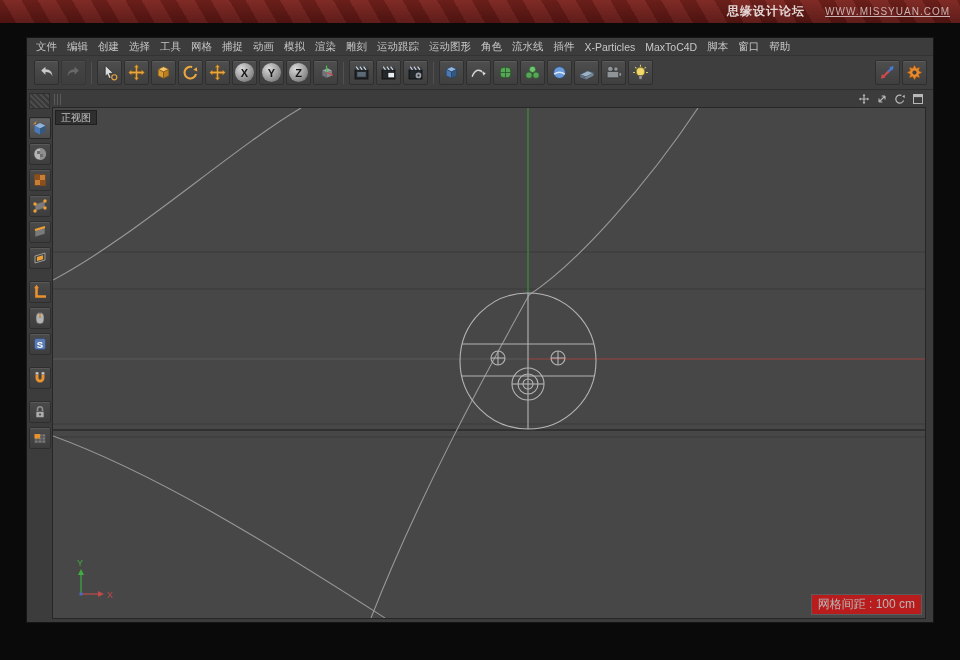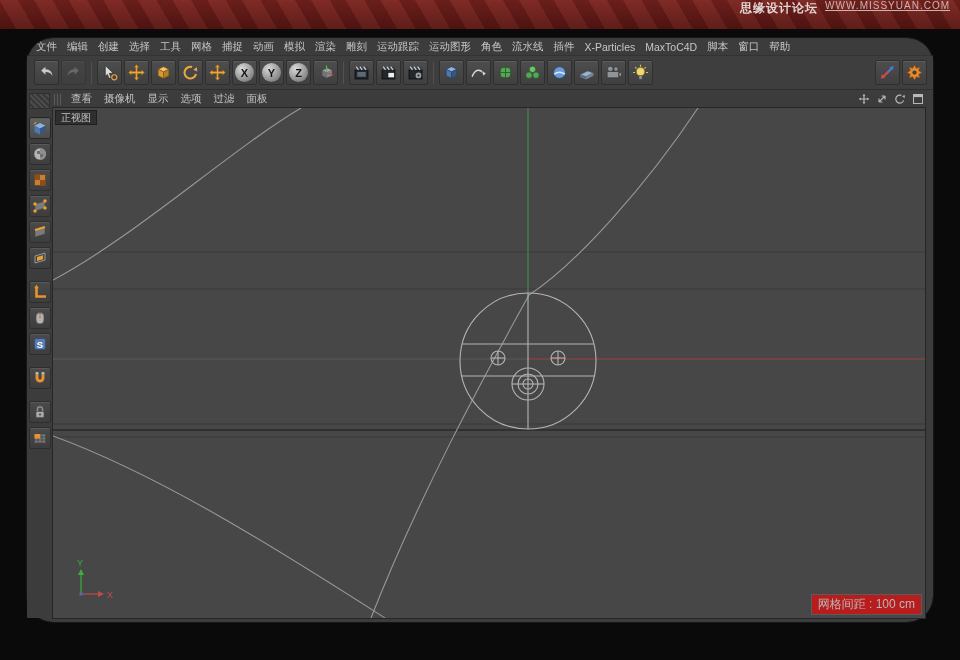--- a/index.html
+++ b/index.html
@@ -5,37 +5,37 @@
   * { box-sizing: border-box; }
   html,body { margin:0; padding:0; }
   body {
     width:960px; height:660px; position:relative; overflow:hidden;
     background:#0a0a0a;
     font-family:"Liberation Sans", sans-serif;
   }
 
   
   .banner {
-    position:absolute; left:0; top:0; width:960px; height:29px;
+    position:absolute; left:0; top:0; width:960px; height:23px;
     background:linear-gradient(#7c241f,#5a1613);
-    display:flex; justify-content:flex-end;
-    gap:7px; padding-right:10px;
+    display:flex; align-items:center; justify-content:flex-end;
+    gap:20px; padding-right:10px;
   }
   .banner::before {
     content:""; position:absolute; inset:0;
     background:repeating-linear-gradient(60deg, rgba(0,0,0,.14) 0 14px, rgba(255,255,255,.03) 14px 30px);
     pointer-events:none;
   }
   .banner .site-name { color:#e3d6d4; font-size:12px; font-weight:bold; letter-spacing:1px; z-index:1; }
   .banner .site-url  { color:#cdb3b0; font-size:10px; letter-spacing:1px; z-index:1;text-decoration:underline; }
 
   
   .app {
     position:absolute; left:27px; top:38px; width:906px; height:584px;
-    background:#3c3c3c; outline:1px solid #161616;border-radius:26px;
+    background:#3c3c3c; outline:1px solid #161616;
   }
 
   
   .menubar {
     height:18px; display:flex; align-items:center; padding-left:4px;
     border-bottom:1px solid #333; overflow:hidden;
   }
   .menu-item { font-size:10.5px; color:#c6c6c6; padding:0 5px; white-space:nowrap; cursor:default; }
 
   
@@ -414,28 +414,20 @@
           <path d="M2.5 7 h11 M2.5 10 h11 M6 4 v9 M10 4 v9" stroke="#474747" stroke-width="0.8"></path>
           <rect x="2.5" y="4" width="5.5" height="4.5" fill="#e8922e"></rect>
         </svg>
     </div>
   </div>
 
   <div class="viewport-panel">
 
     <div class="vp-menubar">
       <div class="vp-handle"></div>
-      <div style="display:flex">
-          <span class="vp-menu-item">查看</span>
-          <span class="vp-menu-item">摄像机</span>
-          <span class="vp-menu-item">显示</span>
-          <span class="vp-menu-item">选项</span>
-          <span class="vp-menu-item">过滤</span>
-          <span class="vp-menu-item">面板</span>
-        </div>
       <div class="vp-nav">
         <span class="nav-btn">
           <svg width="12" height="12" viewBox="0 0 12 12">
               <path d="M6 .8 L7.4 2.8 H6.6 V5.4 H9.2 V4.6 L11.2 6 L9.2 7.4 V6.6 H6.6 V9.2 H7.4 L6 11.2 L4.6 9.2 H5.4 V6.6 H2.8 V7.4 L.8 6 L2.8 4.6 V5.4 H5.4 V2.8 H4.6 Z" fill="#b8b8b8"></path>
             </svg>
         </span>
         <span class="nav-btn">
           <svg width="12" height="12" viewBox="0 0 12 12">
               <path d="M3 9 L9 3 M9 3 h-3.4 M9 3 v3.4 M3 9 h3.4 M3 9 v-3.4" stroke="#b8b8b8" stroke-width="1.1" fill="none"></path>
             </svg>

